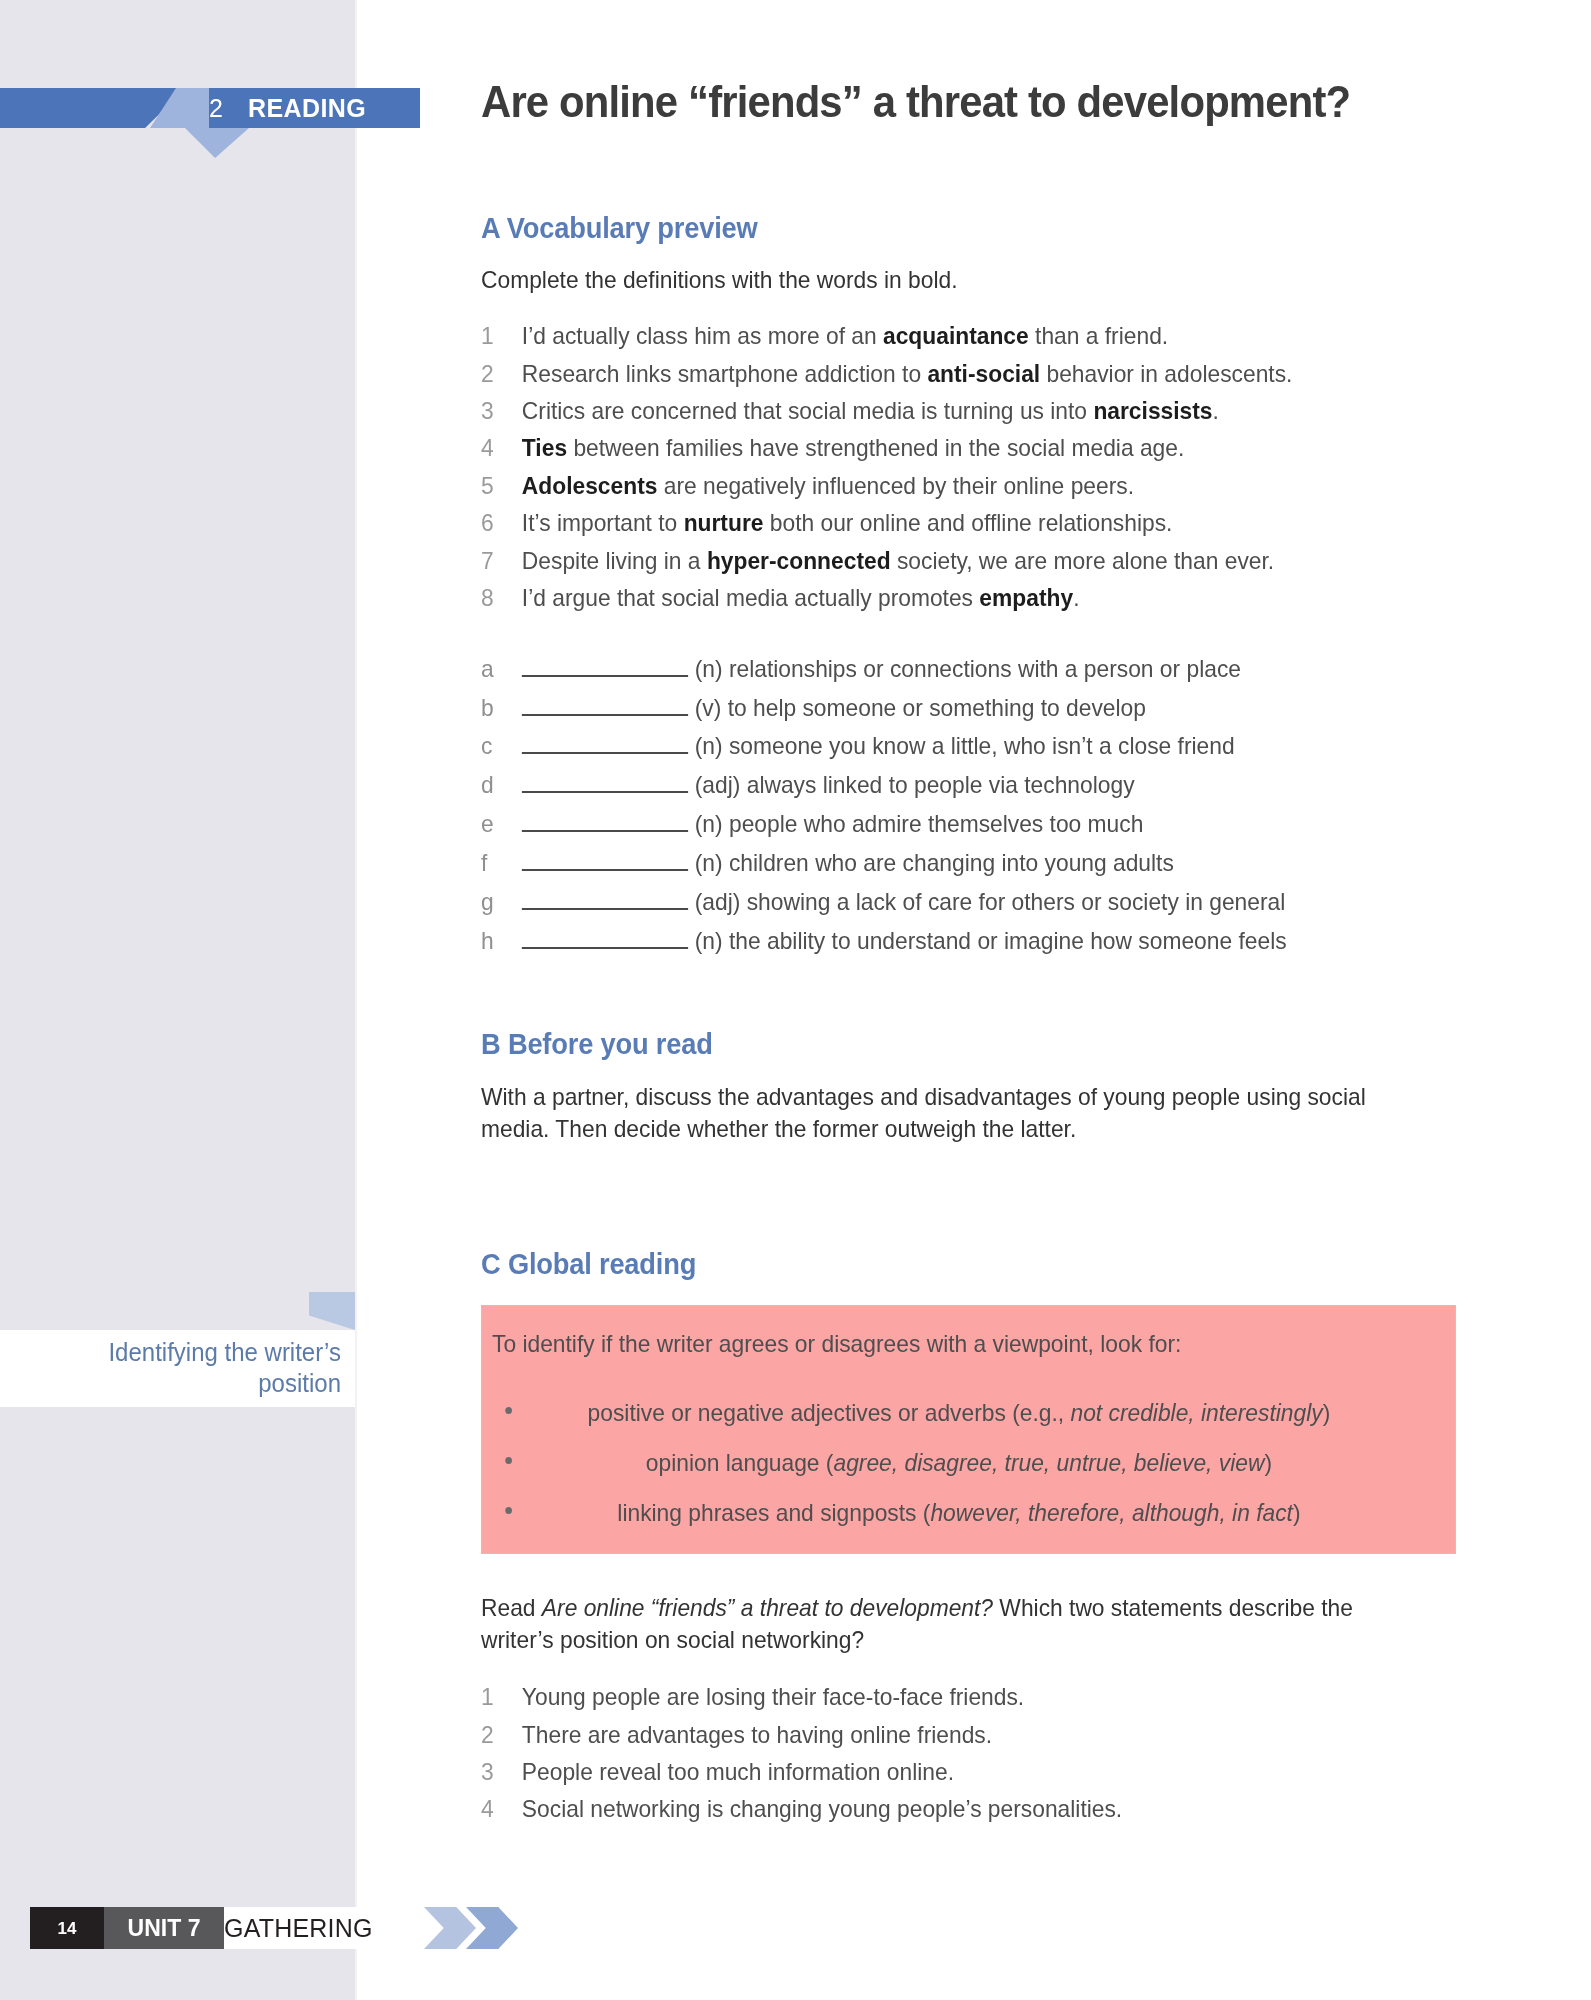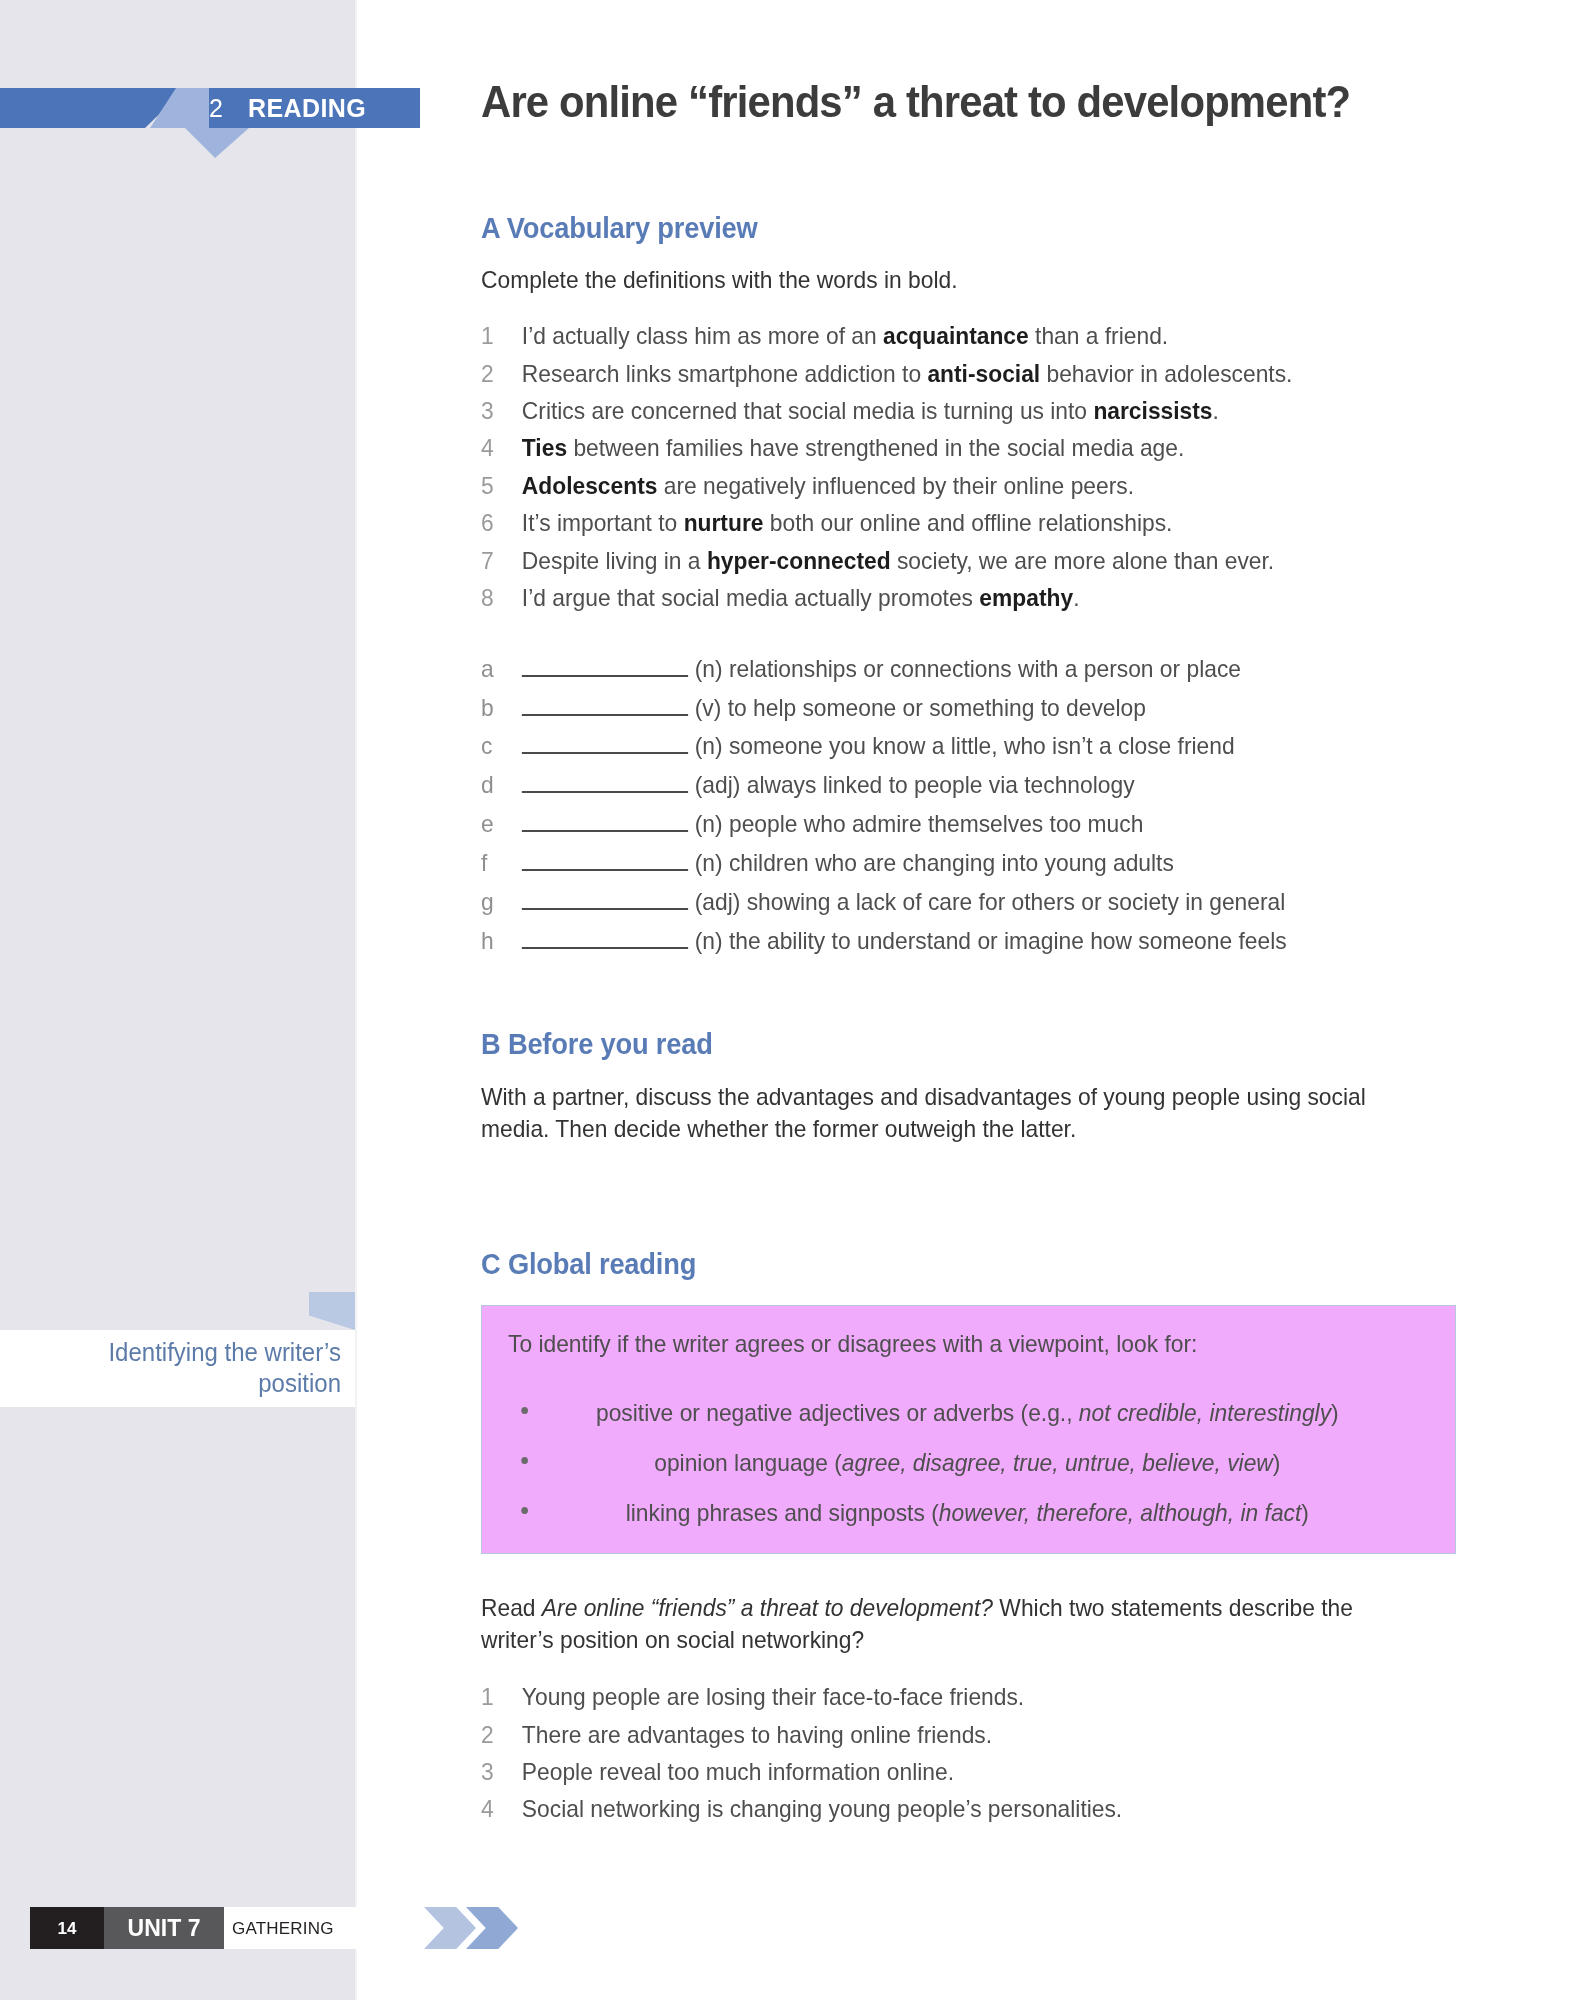--- a/index.html
+++ b/index.html
@@ -79,22 +79,22 @@
   .li-blank{position:relative;font-size:24px;color:#4e4e4e;line-height:1.62;
       padding-left:43px;transform:scaleX(.95);transform-origin:left top;}
   .li-blank .mk{position:absolute;left:0;top:0;color:#8f8f8f;}
   .rule{
     display:inline-block;width:175px;border-bottom:2px solid #4a4a4a;
     height:17px;vertical-align:baseline;margin-right:7px;
   }
 
   
   .infobox{
-    border:1px solid #b7c6de;background:#f0abfc;
-    padding:22px 26px 20px 26px;
+    border:1px solid #b7c6de;background:#fca5a5;
+    padding:22px 26px 20px 10px;
   }
   .infobox .intro{font-size:24px;color:#4e4e4e;line-height:1.35;
     transform:scaleX(.95);transform-origin:left top;}
   .bullets{list-style:none;margin:36px 0 0 0;padding:0;text-align:center;}
   .bullets li{position:relative;padding-left:46px;font-size:24px;color:#4e4e4e;
     line-height:1.45;margin-bottom:15px;
     transform:scaleX(.95);transform-origin:left top;}
   .bullets li:last-child{margin-bottom:2px;}
   .bullets li .dot{position:absolute;left:14px;top:11px;width:7px;height:7px;
     border-radius:50%;background:#6b6b6b;}
@@ -114,22 +114,22 @@
     clip-path:polygon(0 0,100% 0,100% 100%,0 62%);
   }
 
   
   #footer{position:absolute;left:0;top:1907px;height:42px;width:620px;}
   .f-num{position:absolute;left:30px;top:0;width:74px;height:42px;background:#231f20;
     color:#ffffff;font-size:17px;font-weight:700;line-height:43px;text-align:center;}
   .f-unit{position:absolute;left:104px;top:0;width:120px;height:42px;background:#58585a;
     color:#ffffff;font-size:23px;font-weight:700;line-height:43px;text-align:center;}
   .f-topic{position:absolute;left:224px;top:0;height:42px;
-    color:#231f20;font-size:17px;font-weight:400;line-height:43px;
-    padding-left:8px;letter-spacing:.2px;background:#ffffff;width:200px;}
+    color:#231f20;font-size:25px;font-weight:400;line-height:43px;
+    padding-left:0;letter-spacing:.2px;background:#ffffff;width:200px;}
   .f-chev{position:absolute;top:0;height:42px;width:52px;
     clip-path:polygon(0 0,62% 0,100% 50%,62% 100%,0 100%,38% 50%);}
 </style>
 </head>
 <body>
 
 <div id="page">
 
   <div id="left-rail"></div>
   <div id="rail-edge"></div>

